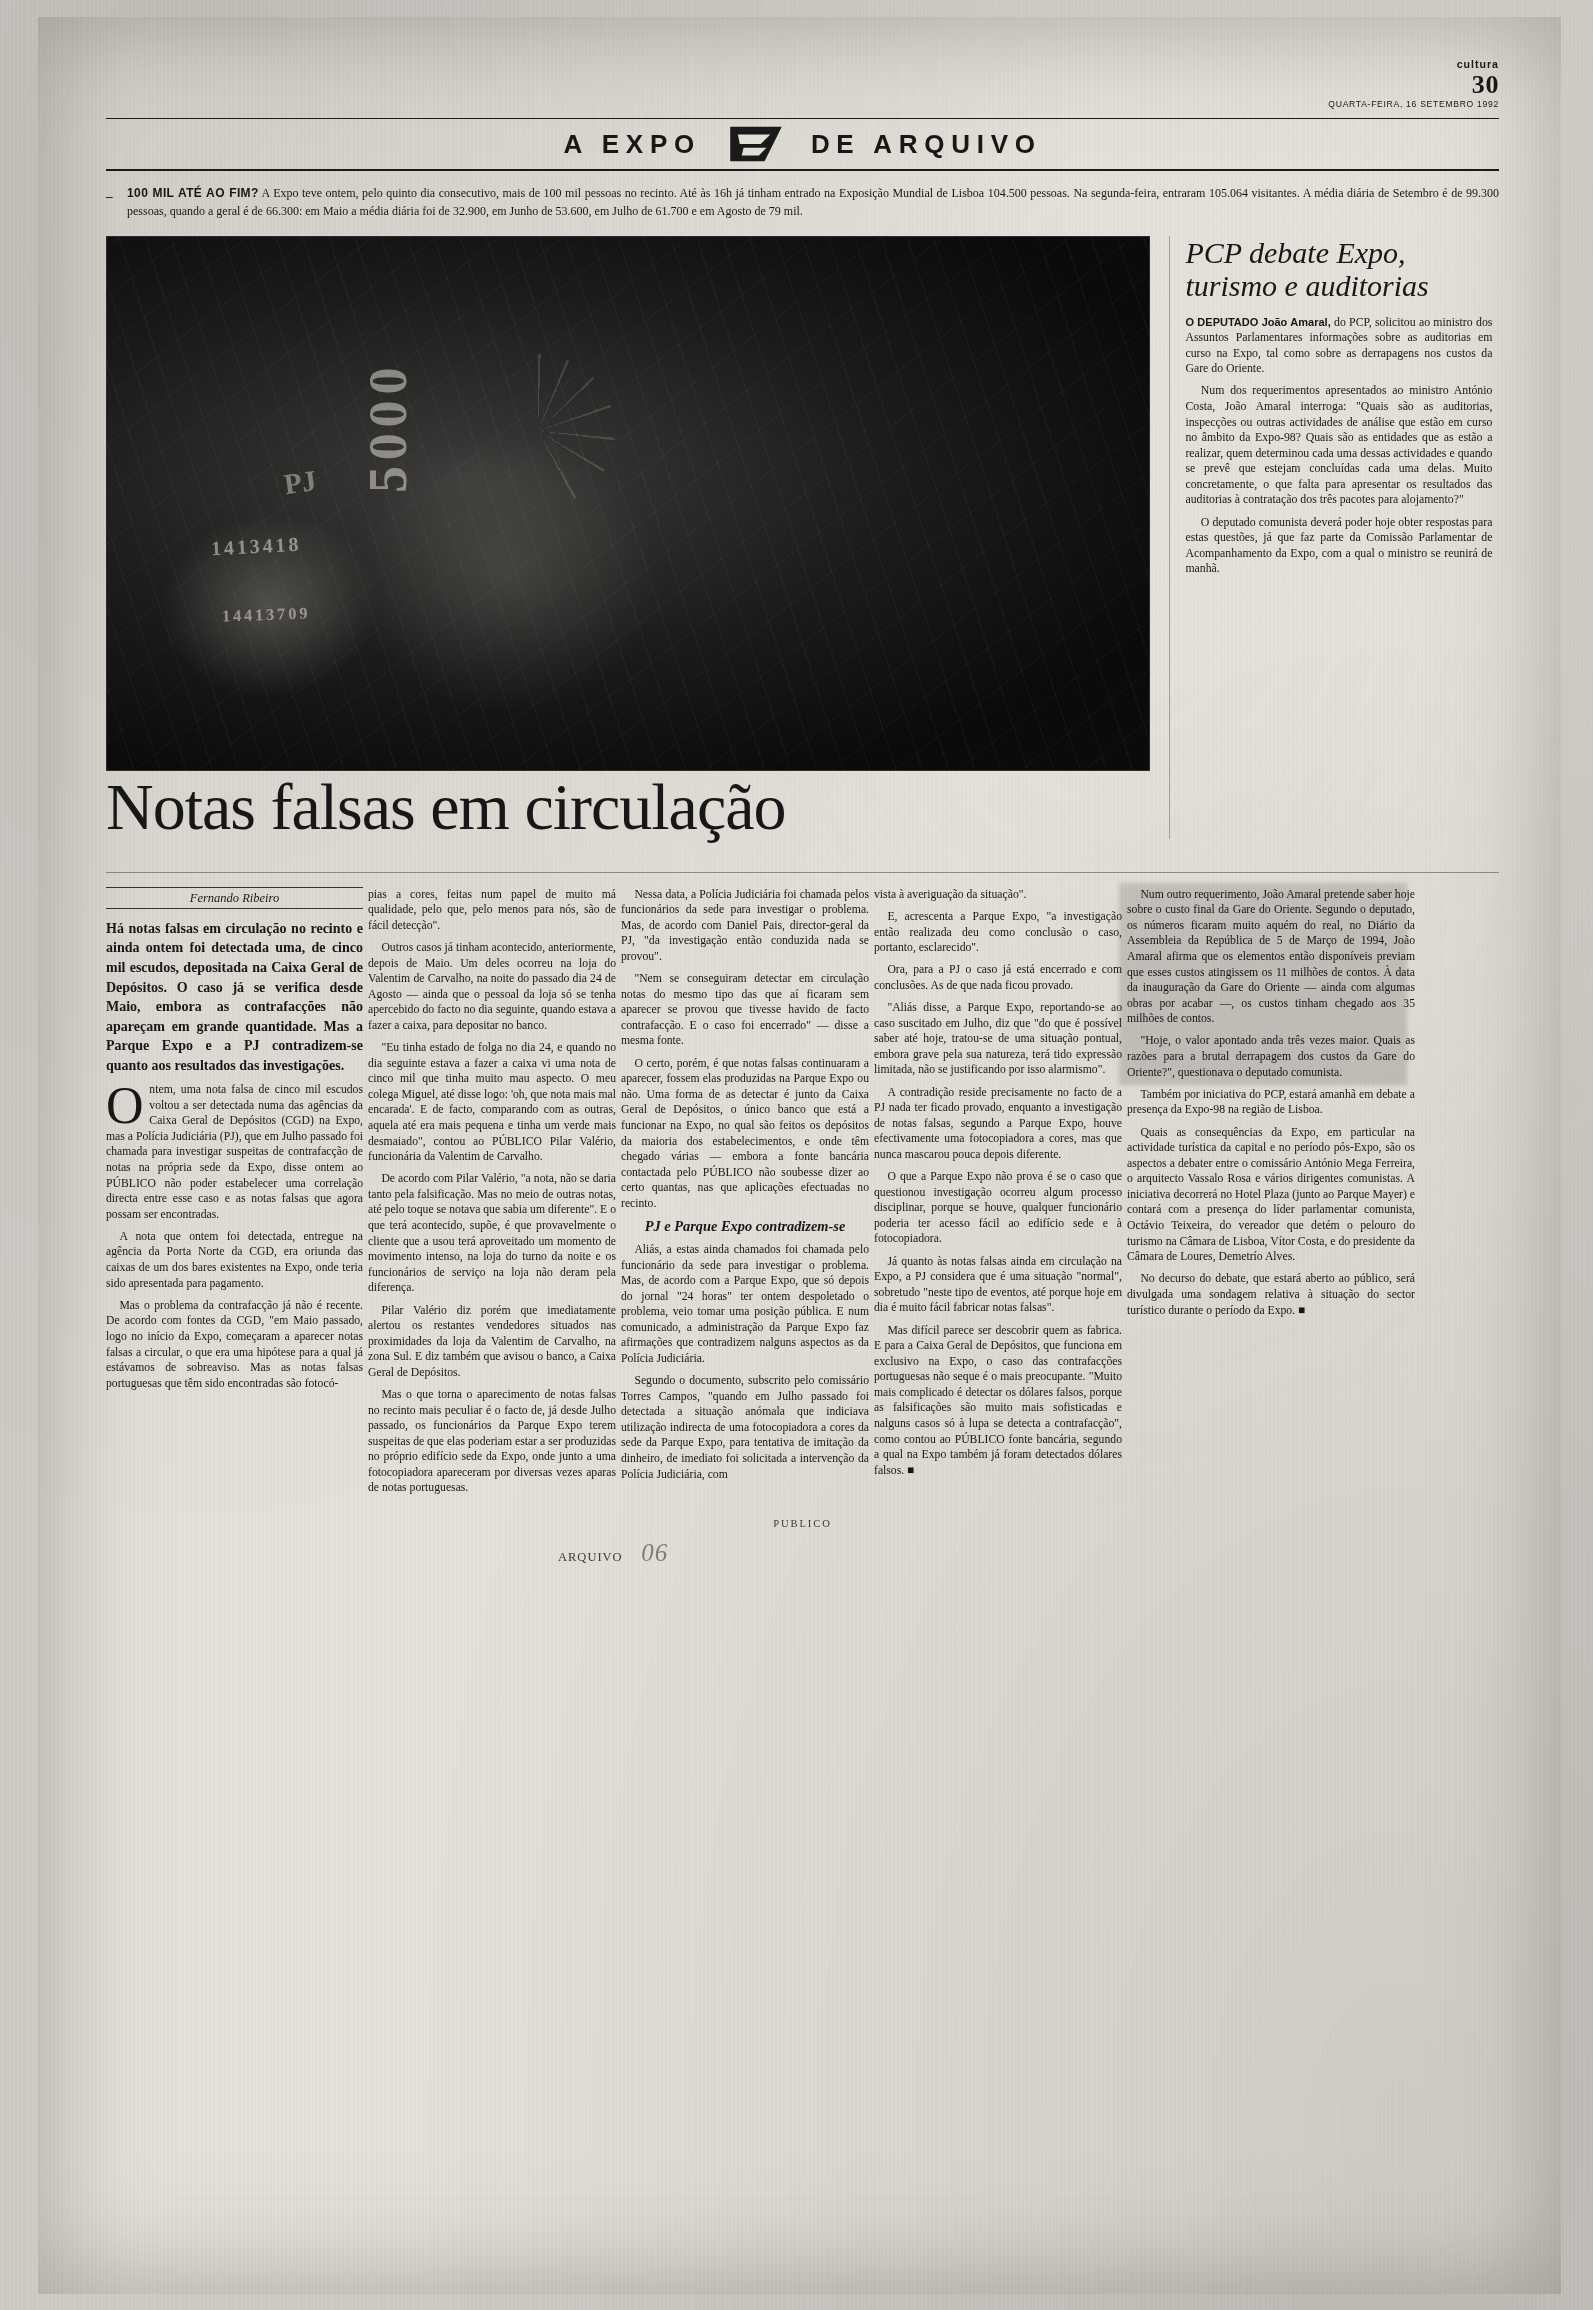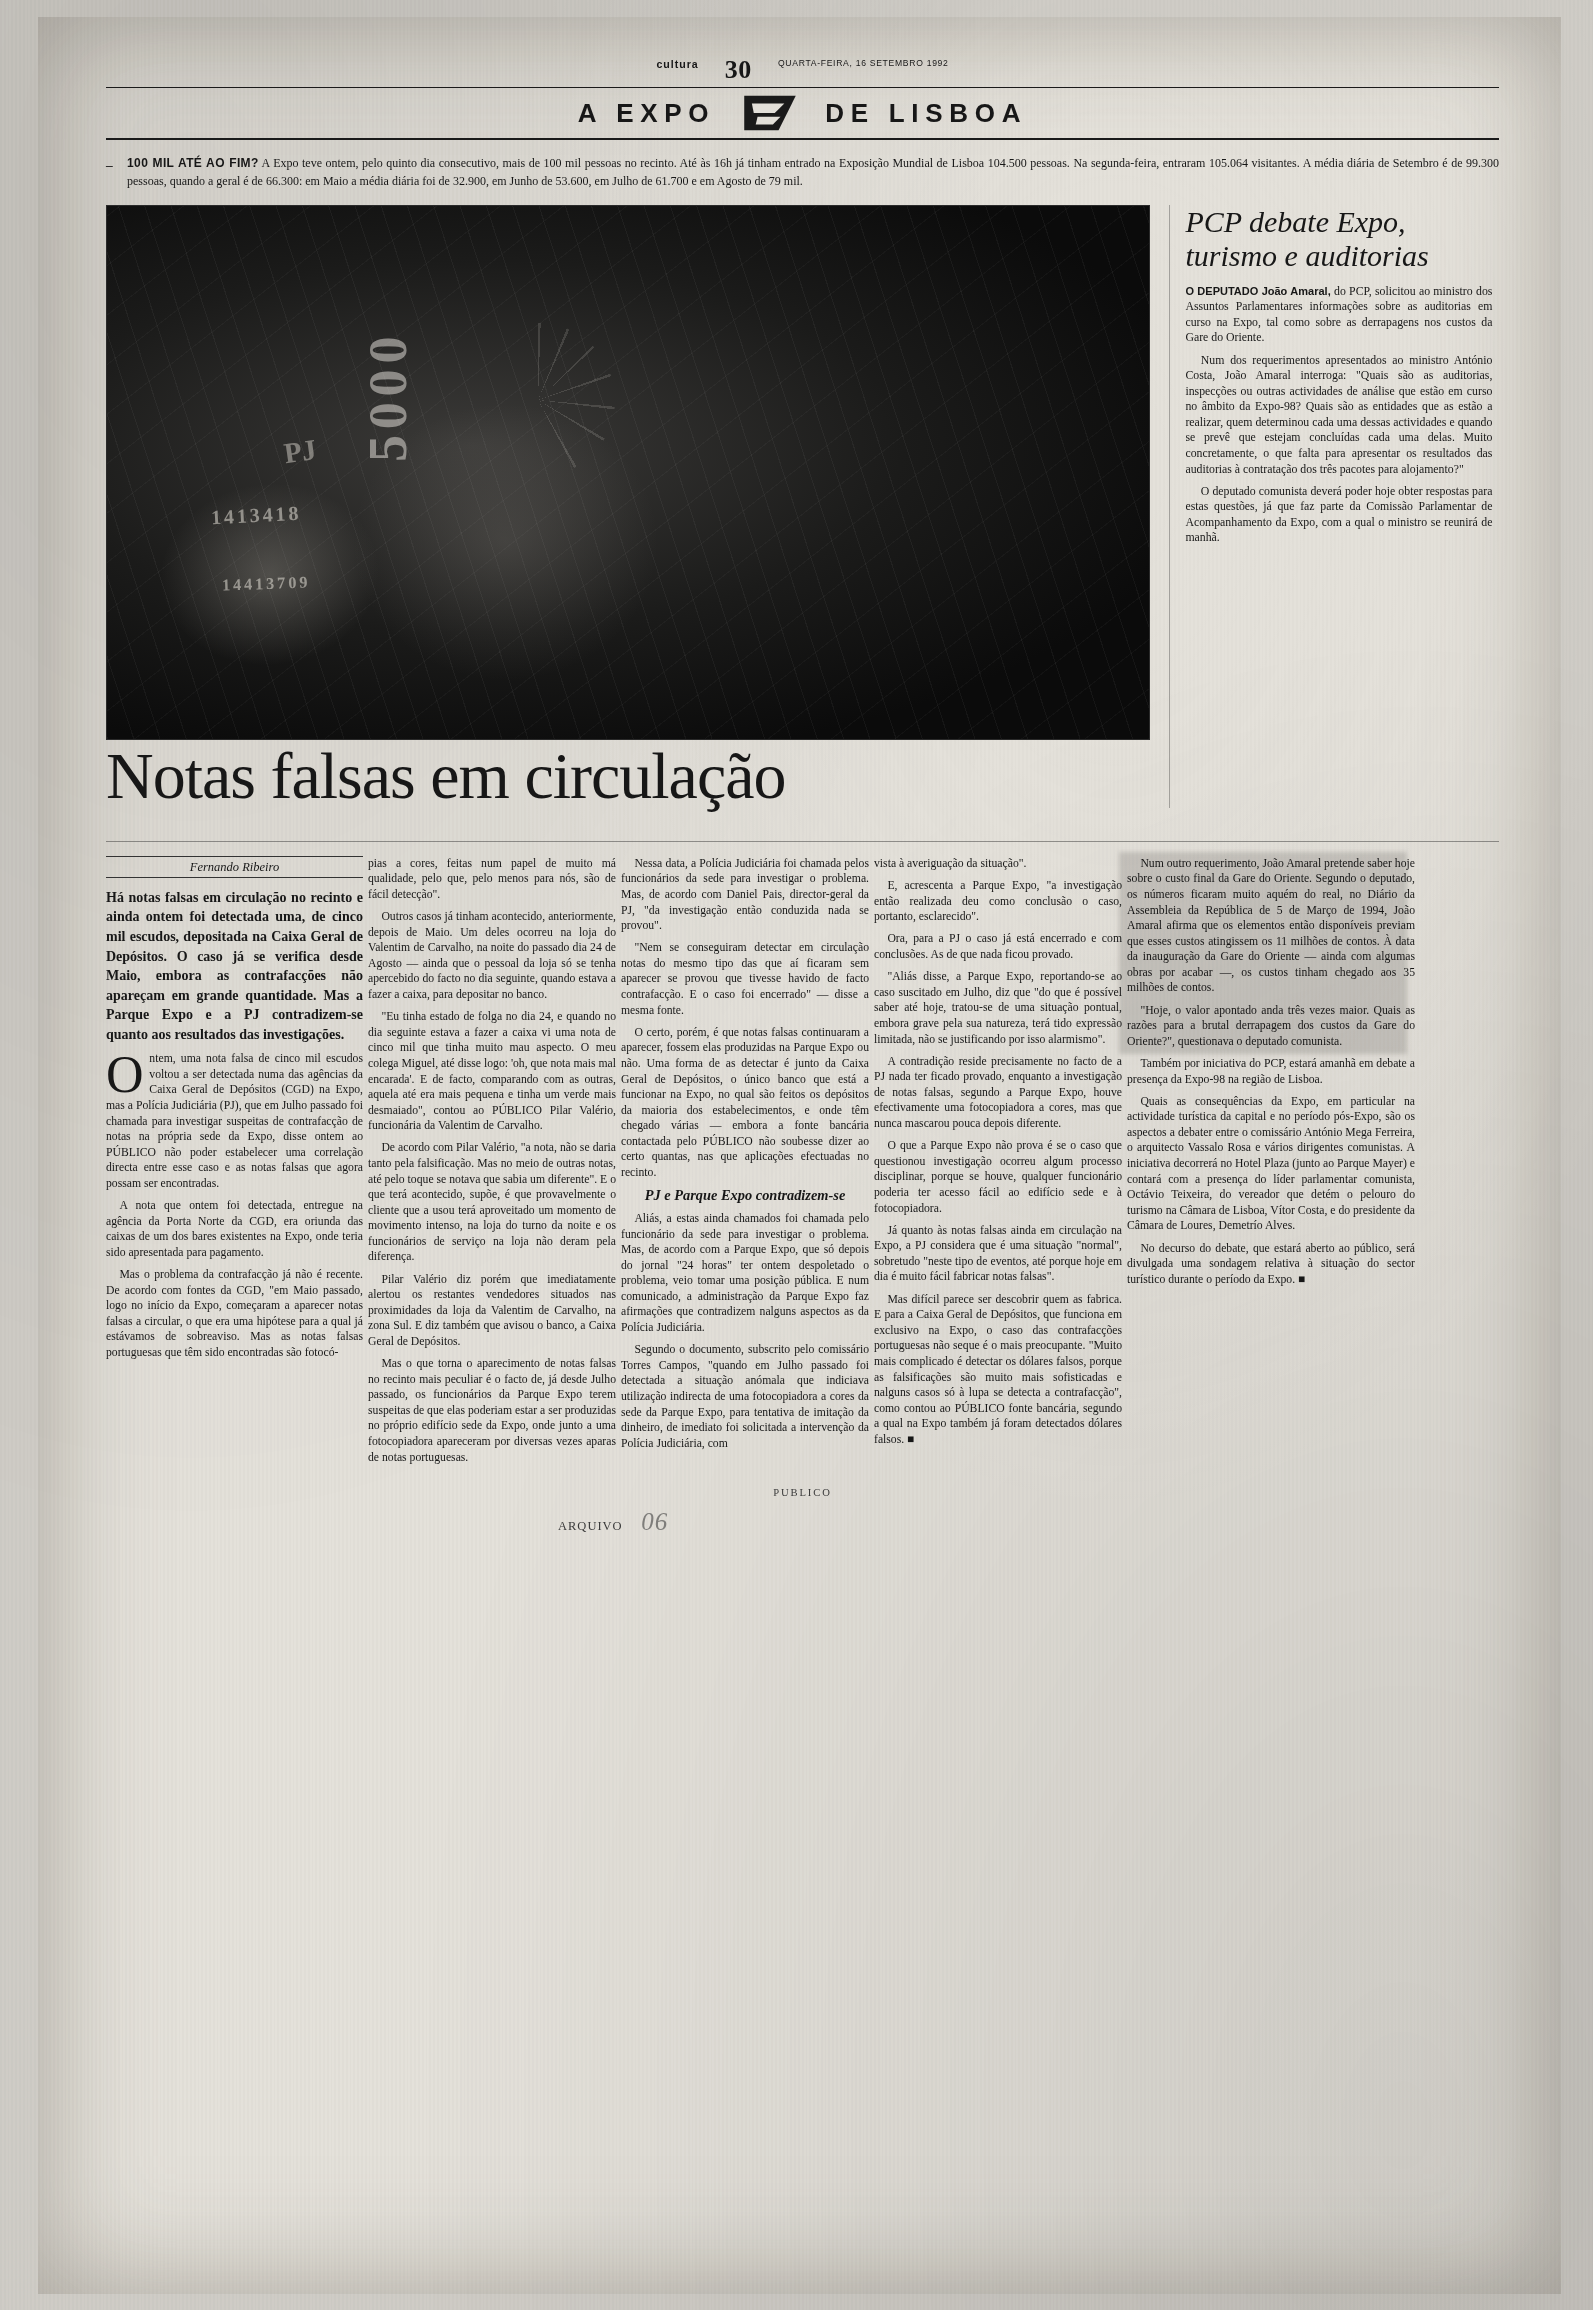--- a/index.html
+++ b/index.html
@@ -44,24 +44,26 @@
     position: absolute;
     left: 106px;
     top: 58px;
     width: 1393px;
     color: #171717;
   }
 
   
   .folio {
     display: flex;
+    align-items: flex-end;
     justify-content: center;
-    gap: 26px;
+    gap: 3px;
     font-size: 11.5px;
     letter-spacing: 0.6px;
+    flex-direction: column;
   }
   .folio .kicker {
     font-family: "Liberation Sans", sans-serif;
     font-weight: bold;
     font-size: 10.6px;
     letter-spacing: 1px;
   }
   .folio .pagenum {
     font-family: "Liberation Serif", serif;
     font-size: 26px;
@@ -351,21 +353,21 @@
 
     <div class="band">
       <span class="word">A EXPO</span>
       <span class="logo">
         <svg width="60" height="42" viewBox="0 0 62 44">
           <polygon points="4,4 58,4 40,40 4,40" fill="#1a1a1a"></polygon>
           <path d="M12 12 L46 12 L36 22 L14 22 Z" fill="#e2dfd8"></path>
           <path d="M18 26 L42 26 L34 34 L16 34 Z" fill="#e2dfd8"></path>
         </svg>
       </span>
-      <span class="word">DE LISBOA</span>
+      <span class="word">DE ARQUIVO</span>
     </div>
 
     <div class="leadnote">
       <span class="bullet">–</span>
       <b class="h">100 MIL ATÉ AO FIM?</b><span> A Expo teve ontem, pelo quinto dia consecutivo, mais de 100 mil pessoas no recinto. Até às 16h já tinham entrado na Exposição Mundial de Lisboa 104.500 pessoas. Na segunda-feira, entraram 105.064 visitantes. A média diária de Setembro é de 99.300 pessoas, quando a geral é de 66.300: em Maio a média diária foi de 32.900, em Junho de 53.600, em Julho de 61.700 e em Agosto de 79 mil.</span>
     </div>
 
     <div class="hero-row">
       <div class="photo-wrap">
         <div class="photo">

